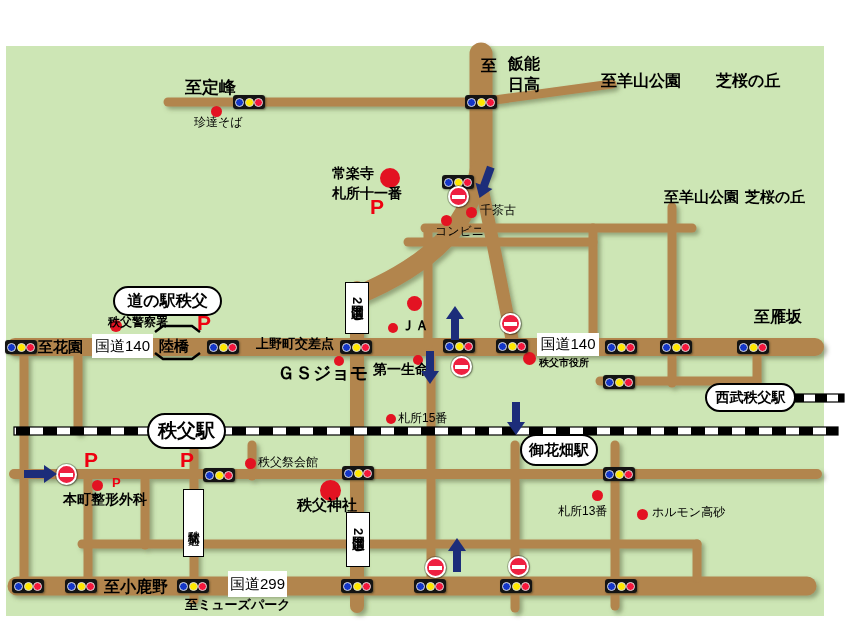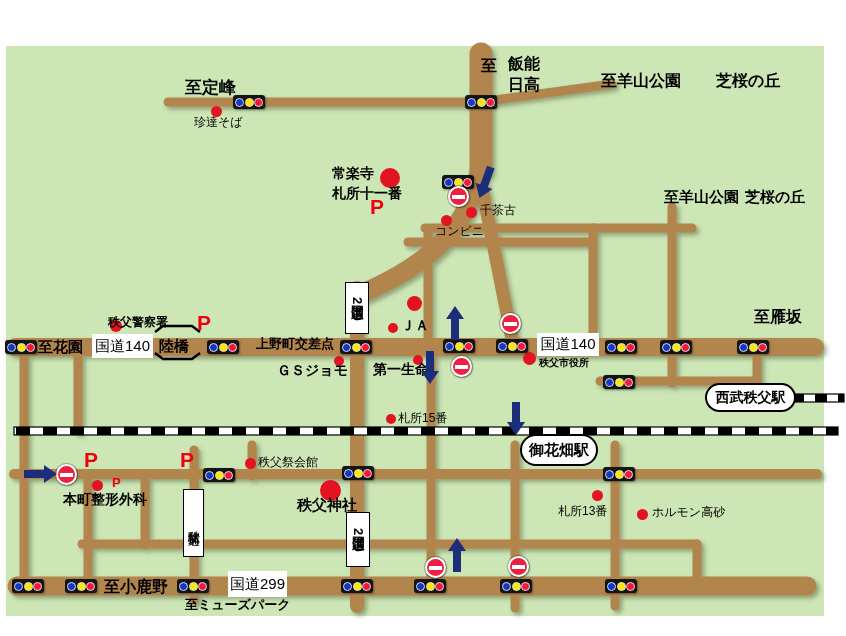--- a/index.html
+++ b/index.html
@@ -115,20 +115,22 @@
 
   <div class="wbox" style="left:92px;top:334px;width:61px;height:24px;font-size:15px">国道140</div>
   <div class="wbox" style="left:537px;top:333px;width:62px;height:23px;font-size:15px">国道140</div>
   <div class="wbox thin vtext" style="left:345px;top:282px;width:24px;height:52px;font-size:13px;font-weight:bold">国道299</div>
   <div class="wbox thin vtext" style="left:346px;top:512px;width:24px;height:55px;font-size:13px;font-weight:bold">国道299</div>
   <div class="wbox" style="left:228px;top:571px;width:59px;height:26px;font-size:15px">国道299</div>
   <div class="lb bold" style="left:159px;top:338px;font-size:15px">陸橋</div>
   <div class="lb bold" style="left:256px;top:337px;font-size:13px">上野町交差点</div>
   <div class="wbox thin vtext" style="left:183px;top:489px;width:21px;height:68px;font-size:12px">秩父駅前通</div>
 
+  <div class="sta" style="left:113px;top:286px;width:109px;height:30px;font-size:16px">道の駅秩父</div>
+  <div class="sta" style="left:147px;top:413px;width:79px;height:36px;font-size:19px">秩父駅</div>
   <div class="sta" style="left:520px;top:434px;width:78px;height:32px;font-size:15px">御花畑駅</div>
   <div class="sta" style="left:705px;top:383px;width:91px;height:29px;font-size:14px">西武秩父駅</div>
 
 
   <span class="dot" style="left:211px;top:106px;width:11px;height:11px"></span>
   <div class="lb" style="left:194px;top:116px;font-size:12px">珍達そば</div>
 
   <span class="dot" style="left:380px;top:168px;width:20px;height:20px"></span>
   <div class="lb bold" style="left:332px;top:166px;font-size:14px">常楽寺</div>
   <div class="lb bold" style="left:332px;top:186px;font-size:14px">札所十一番</div>
@@ -141,21 +143,21 @@
 
   <span class="dot" style="left:110px;top:320px;width:12px;height:12px"></span>
   <div class="lb bold" style="left:108px;top:316px;font-size:12px">秩父警察署</div>
 
   <span class="dot" style="left:407px;top:296px;width:15px;height:15px"></span>
 
   <span class="dot" style="left:388px;top:323px;width:10px;height:10px"></span>
   <div class="lb bold" style="left:401px;top:318px;font-size:14px">ＪＡ</div>
 
   <span class="dot" style="left:334px;top:356px;width:10px;height:10px"></span>
-  <div class="lb bold" style="left:277px;top:363px;font-size:14px">ＧＳジョモ</div>
+  <div class="lb bold" style="left:277px;top:363px;font-size:18px">ＧＳジョモ</div>
 
   <span class="dot" style="left:413px;top:355px;width:10px;height:10px"></span>
   <div class="lb bold" style="left:373px;top:362px;font-size:14px">第一生命</div>
 
   <span class="dot" style="left:523px;top:352px;width:13px;height:13px"></span>
   <div class="lb bold" style="left:539px;top:357px;font-size:10px">秩父市役所</div>
 
   <span class="dot" style="left:386px;top:414px;width:10px;height:10px"></span>
   <div class="lb" style="left:398px;top:412px;font-size:12px">札所15番</div>
 

